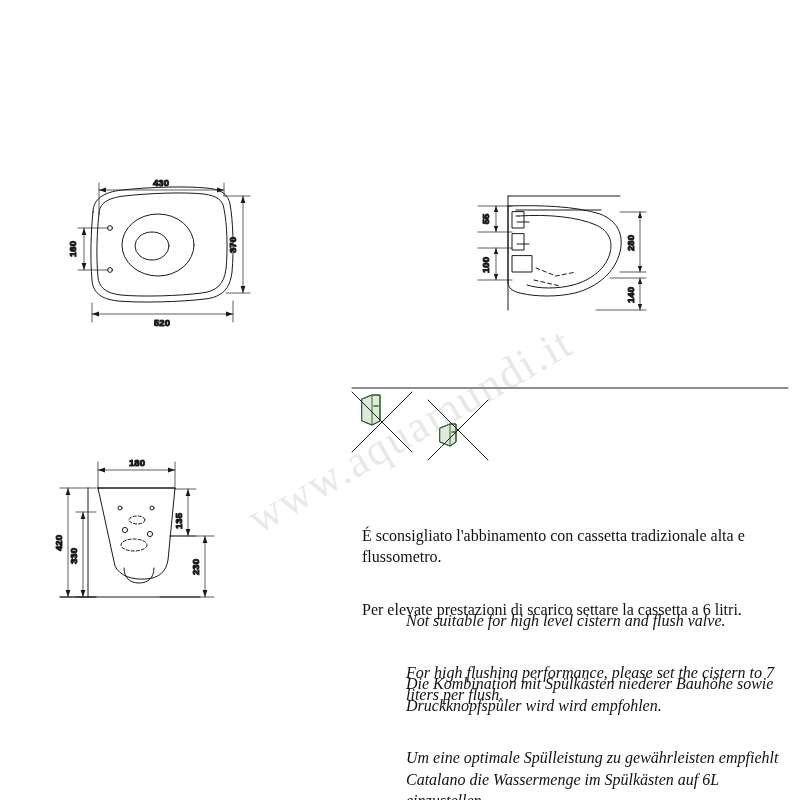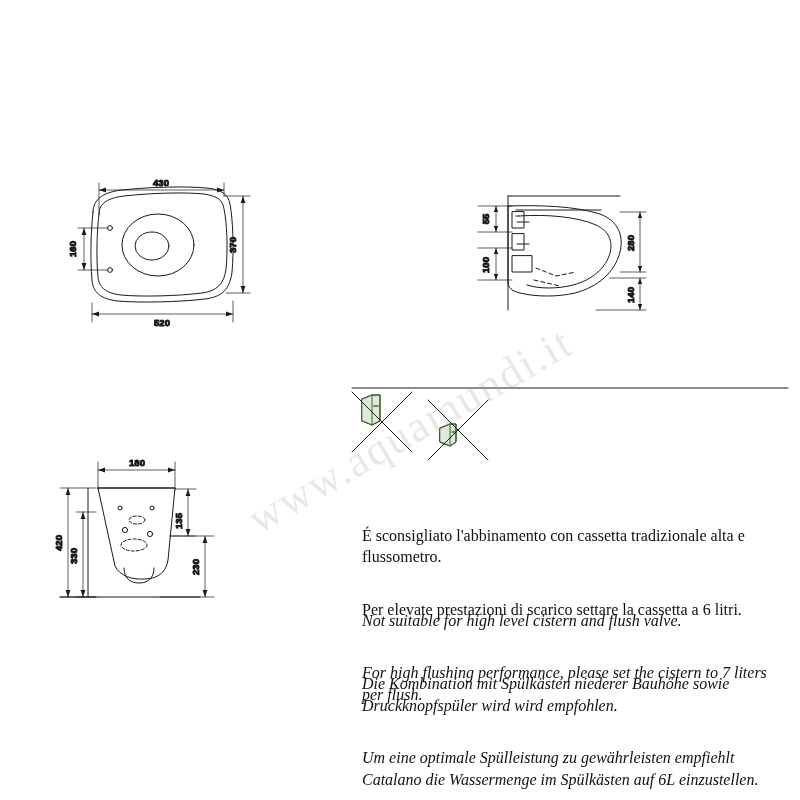--- a/index.html
+++ b/index.html
@@ -37,20 +37,21 @@
   .notes {
     position: absolute;
     font-family: "Liberation Serif", serif;
     font-size: 16px;
     line-height: 1.33;
     color: #101010;
     white-space: pre-wrap;
   }
   .notes .it {
     font-style: italic;
+    margin-left: 44px;
   }
   #note-block-1 {
     left: 362px;
     top: 482px;
     width: 425px;
   }
   #note-block-2 {
     left: 362px;
     top: 556px;
     width: 425px;

